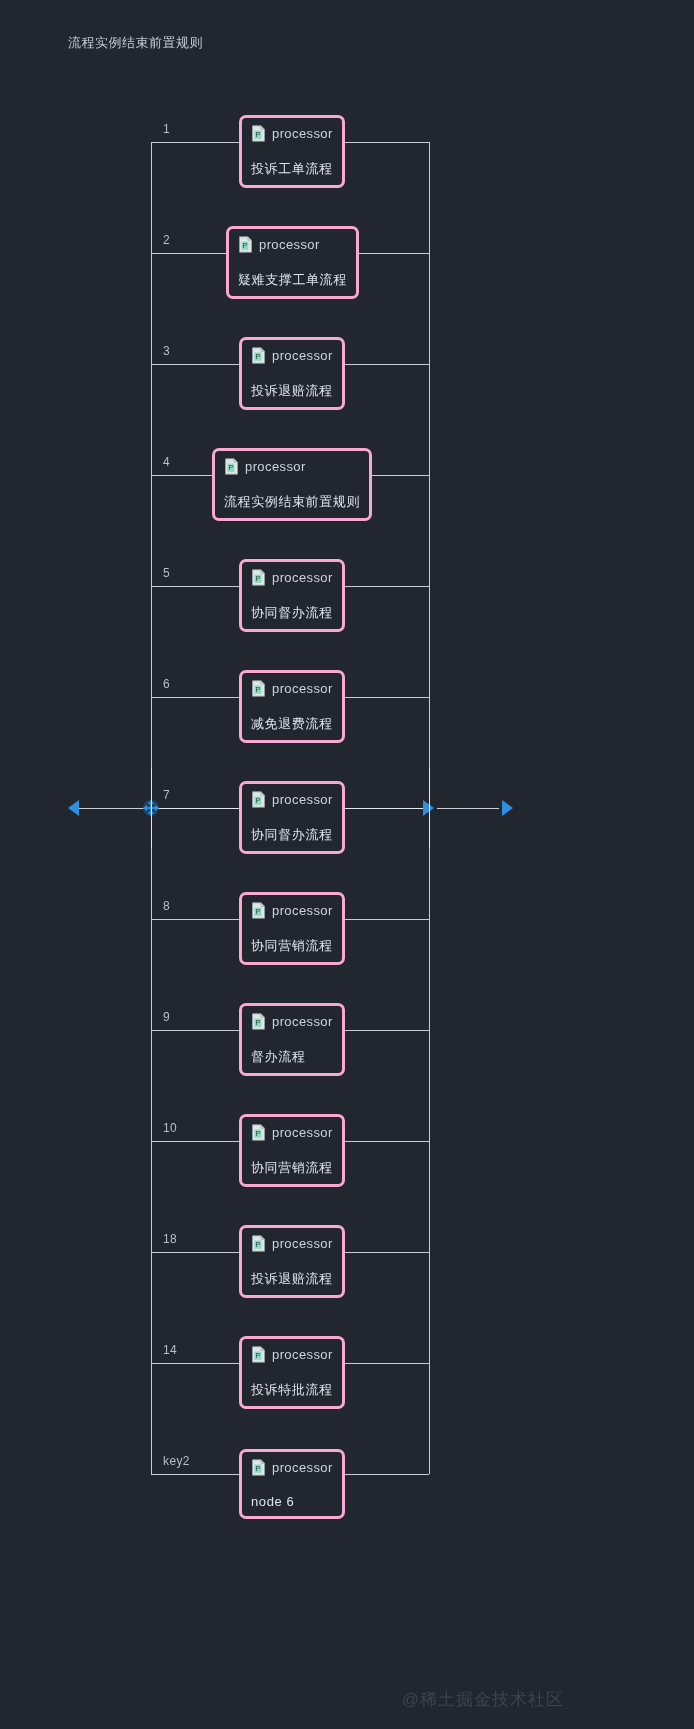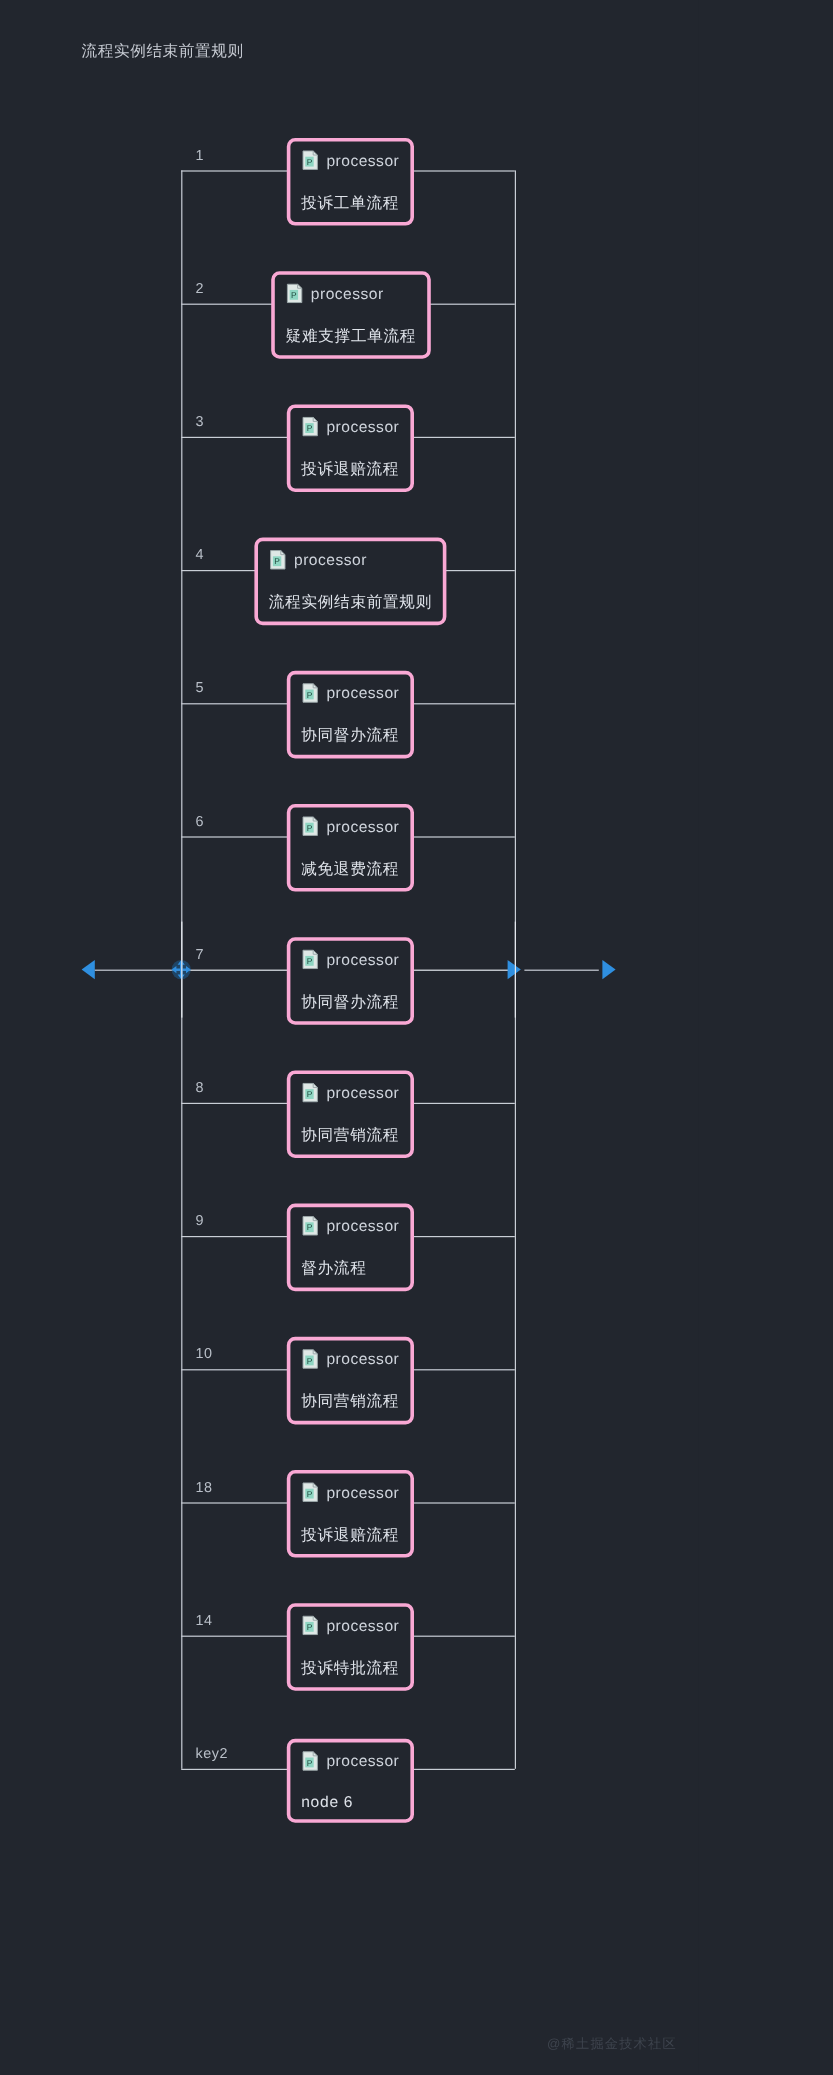--- a/index.html
+++ b/index.html
@@ -127,21 +127,21 @@
   }
   .move-handle{
     position:absolute;
     width:20px;height:20px;
   }
   
   .watermark{
     position:absolute;
     right:18px;
     bottom:18px;
-    font-size:11px;
+    font-size:17px;
     color:#3e444e;
     letter-spacing:1px;
     white-space:nowrap;
   }
 </style>
 </head>
 <body>
 
 <div id="canvas">
 

